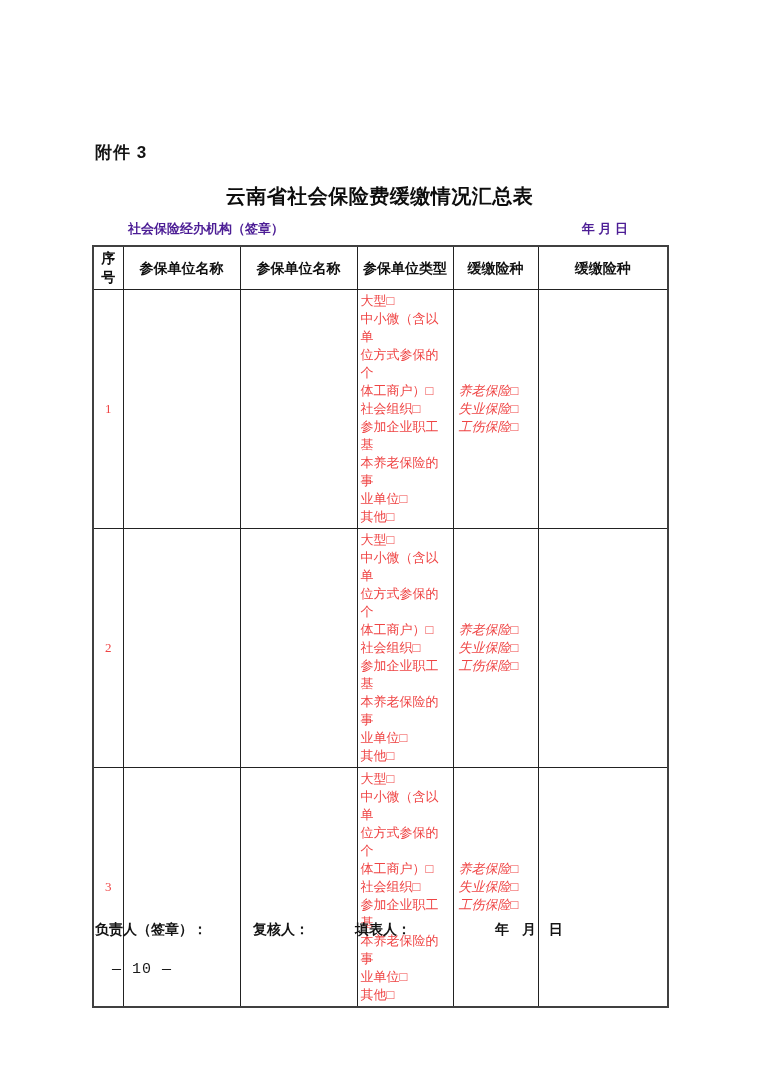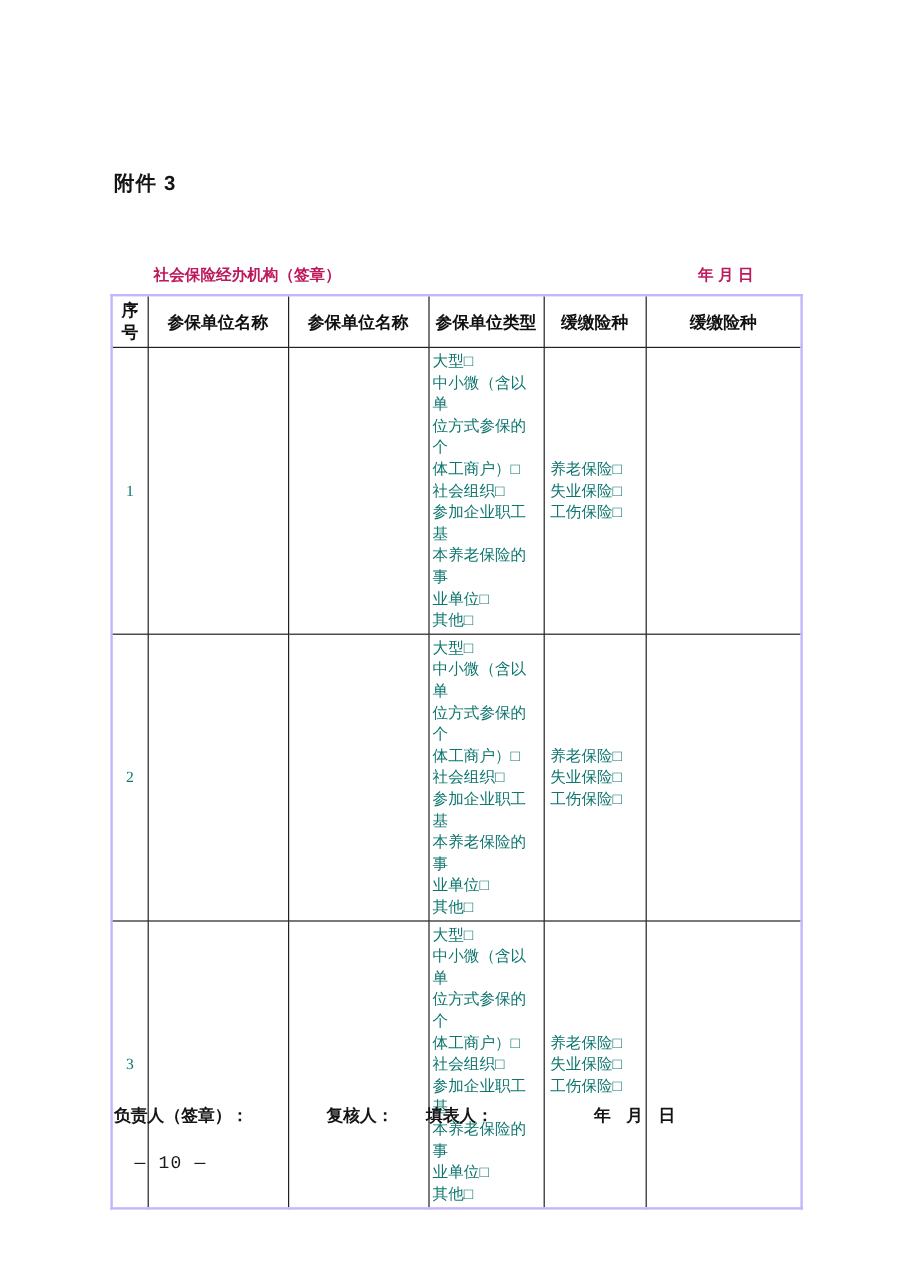--- a/index.html
+++ b/index.html
@@ -42,30 +42,30 @@
     position: absolute;
     left: 128px;
     top: 220px;
     width: 500px;
     display: flex;
     justify-content: space-between;
     align-items: flex-end;
     font-family: "Liberation Sans", "DejaVu Sans", sans-serif;
     font-size: 13px;
     font-weight: 600;
-    color: #be185d;
+    color: #4c1d95;
   }
   table.summary {
     position: absolute;
     left: 92px;
     top: 245px;
     width: 575px;
     border-collapse: collapse;
     table-layout: fixed;
-    border: 2px solid #c4b5fd;
+    border: 2px solid #404040;
   }
   table.summary th,
   table.summary td {
     border: 1.5px solid #222222;
     overflow: hidden;
   }
   table.summary th {
     font-family: "Liberation Sans", "DejaVu Sans", sans-serif;
     font-size: 14px;
     font-weight: 700;
@@ -77,70 +77,72 @@
     color: #101010;
   }
   table.summary th.col-seq {
     padding: 2px 5px;
   }
   table.summary td {
     font-size: 13px;
     line-height: 18px;
     vertical-align: middle;
     padding: 2px 3px;
-    color: #0f766e;
+    color: #ef4444;
   }
   table.summary td.seq {
     text-align: center;
     padding: 0;
   }
   table.summary td.pre {
     white-space: pre-line;
     text-align: left;
   }
   table.summary td.insurance {
     padding-left: 5px;
+    font-style: italic;
   }
   tr.header-row    { height: 43px; }
   tr.body-row-1    { height: 206px; }
   tr.body-row-2    { height: 212px; }
   tr.body-row-3    { height: 206px; }
   .footer-line {
     position: absolute;
     left: 0;
     top: 921px;
     width: 758px;
     height: 20px;
     font-family: "Liberation Sans", "DejaVu Sans", sans-serif;
     font-size: 14px;
     font-weight: 600;
     color: #141414;
   }
   .footer-line span { position: absolute; white-space: nowrap; }
   .fl-responsible { left: 95px; }
-  .fl-reviewer    { left: 272px; }
+  .fl-reviewer    { left: 253px; }
   .fl-preparer    { left: 355px; font-family: Liberation Serif, serif; }
   .fl-date        { left: 495px; word-spacing: 9px; }
   .page-number {
     position: absolute;
     left: 112px;
     top: 961px;
     font-family: Liberation Mono, monospace;
     font-size: 15px;
     color: #1a1a1a;
     letter-spacing: 1px;
   }
 </style>
 </head>
 <body>
 
 <div class="page">
 
   <div class="attachment">附件 3</div>
 
+  <h1 class="doc-title">云南省社会保险费缓缴情况汇总表</h1>
 
   <div class="caption-row">
     <span>社会保险经办机构（签章）</span>
     <span>年 月 日</span>
   </div>
 
   <table class="summary">
     <colgroup>
       <col style="width:30px">
       <col style="width:117px">

